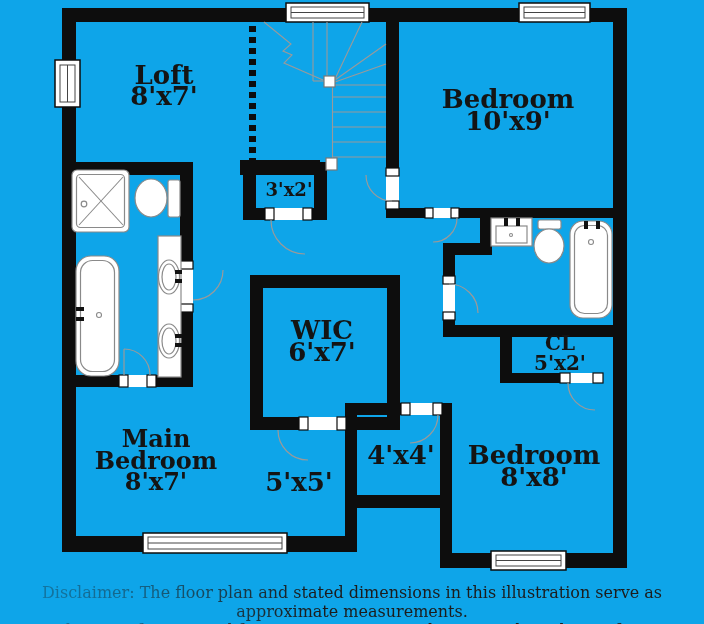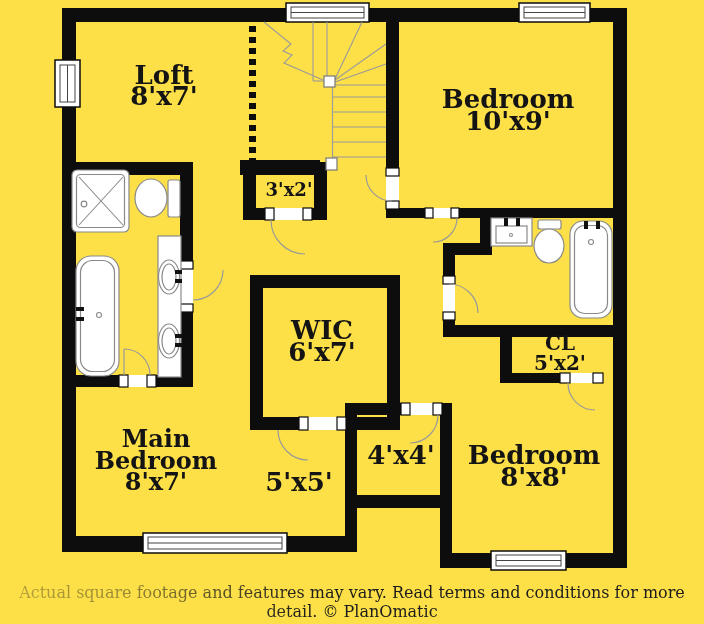--- a/index.html
+++ b/index.html
@@ -1,19 +1,19 @@
 <!DOCTYPE html>
 <html><head>
 <meta charset="utf-8">
 <style>
   html,body{margin:0;padding:0;background:#ffffff;}
   .page{
     position:relative;
     width:704px;height:624px;
-    background:#fde047;
+    background:#0ea5e9;
     overflow:hidden;
     font-family:"DejaVu Serif", serif;
   }
   .plan-svg{position:absolute;left:0;top:0;}
   .room-label{
     font-family:"DejaVu Serif", serif;
     font-weight:bold;
     fill:#141414;
     text-anchor:middle;
   }
@@ -254,15 +254,16 @@
 
       <text class="room-label lbl-big" x="299" y="491">5'x5'</text>
       <text class="room-label lbl-big" x="401" y="464">4'x4'</text>
 
       <text class="room-label lbl-big" x="534" y="464">Bedroom</text>
       <text class="room-label lbl-big" x="534" y="486">8'x8'</text>
     </g>
   </svg>
 
   <div class="disclaimer">
+    <div>Disclaimer: The floor plan and stated dimensions in this illustration serve as approximate measurements.</div>
     <div>Actual square footage and features may vary. Read terms and conditions for more detail. © PlanOmatic</div>
   </div>
 </div>
 
 </body></html>

